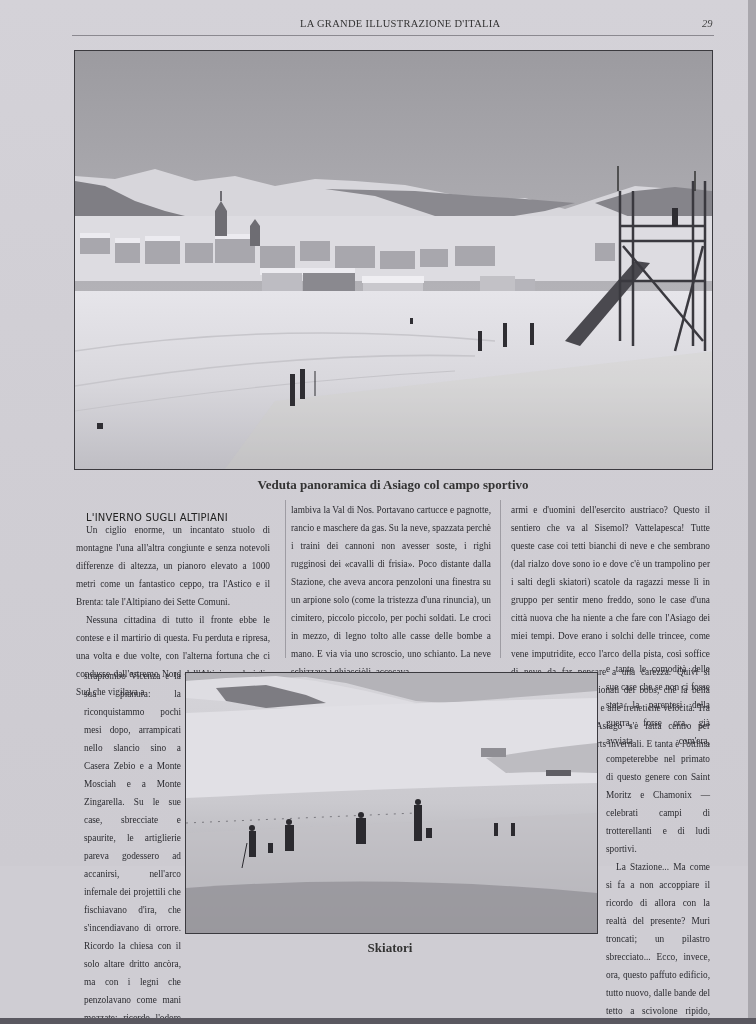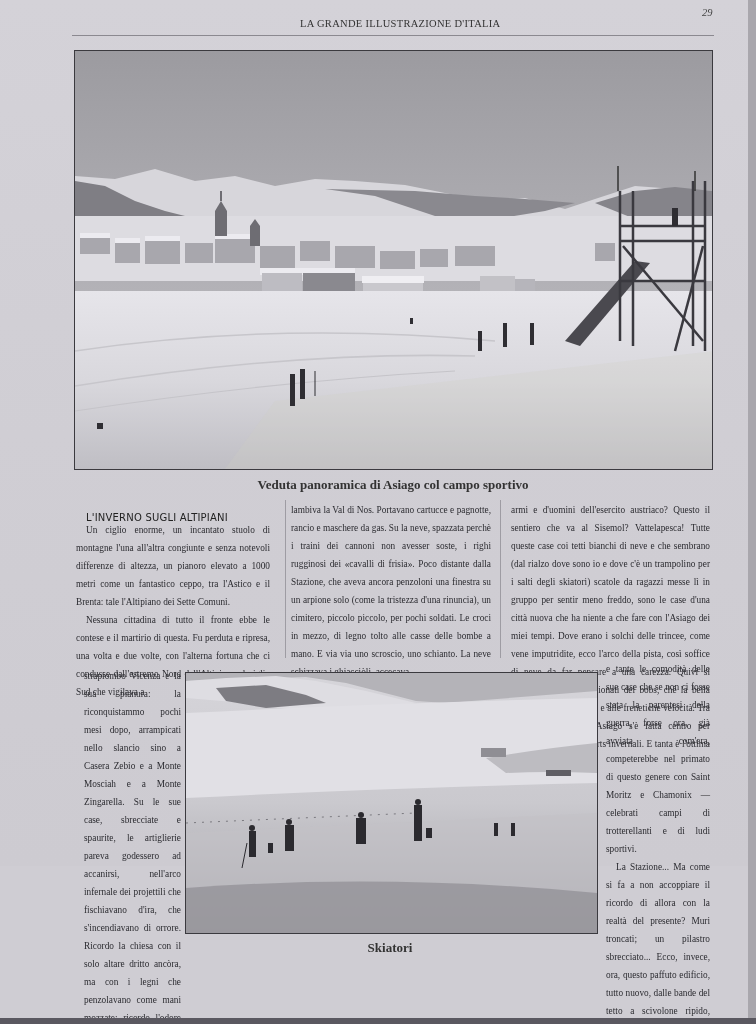--- a/index.html
+++ b/index.html
@@ -15,21 +15,21 @@
       border-right: 1px solid #b8b6bc;
     }
     .edge-shadow { position: absolute; left: 748px; top: 0; width: 8px; height: 1024px; background: #a9a7ad; }
     .edge-bottom { position: absolute; left: 0; top: 1018px; width: 756px; height: 6px; background: #5a5860; }
 
     .running-head {
       position: absolute; left: 300px; top: 18px;
       font-family: "Liberation Serif", serif; font-size: 10.5px; letter-spacing: 0.3px; color: #333;
     }
     .page-number {
-      position: absolute; left: 702px; top: 7px;
+      position: absolute; left: 702px; top: 18px;
       font-family: "Liberation Serif", serif; font-style: italic; font-size: 10.5px; color: #444;
     }
     .head-rule { position: absolute; left: 72px; top: 35px; width: 642px; height: 1px; background: #8b8990; }
 
     .photo {
       position: absolute; overflow: hidden; border: 1px solid #3b3a3f;
     }
     .photo svg { display: block; width: 100%; height: 100%; }
     #photo1 { left: 74px; top: 50px; width: 637px; height: 418px; }
     #photo2 { left: 185px; top: 672px; width: 411px; height: 260px; }

